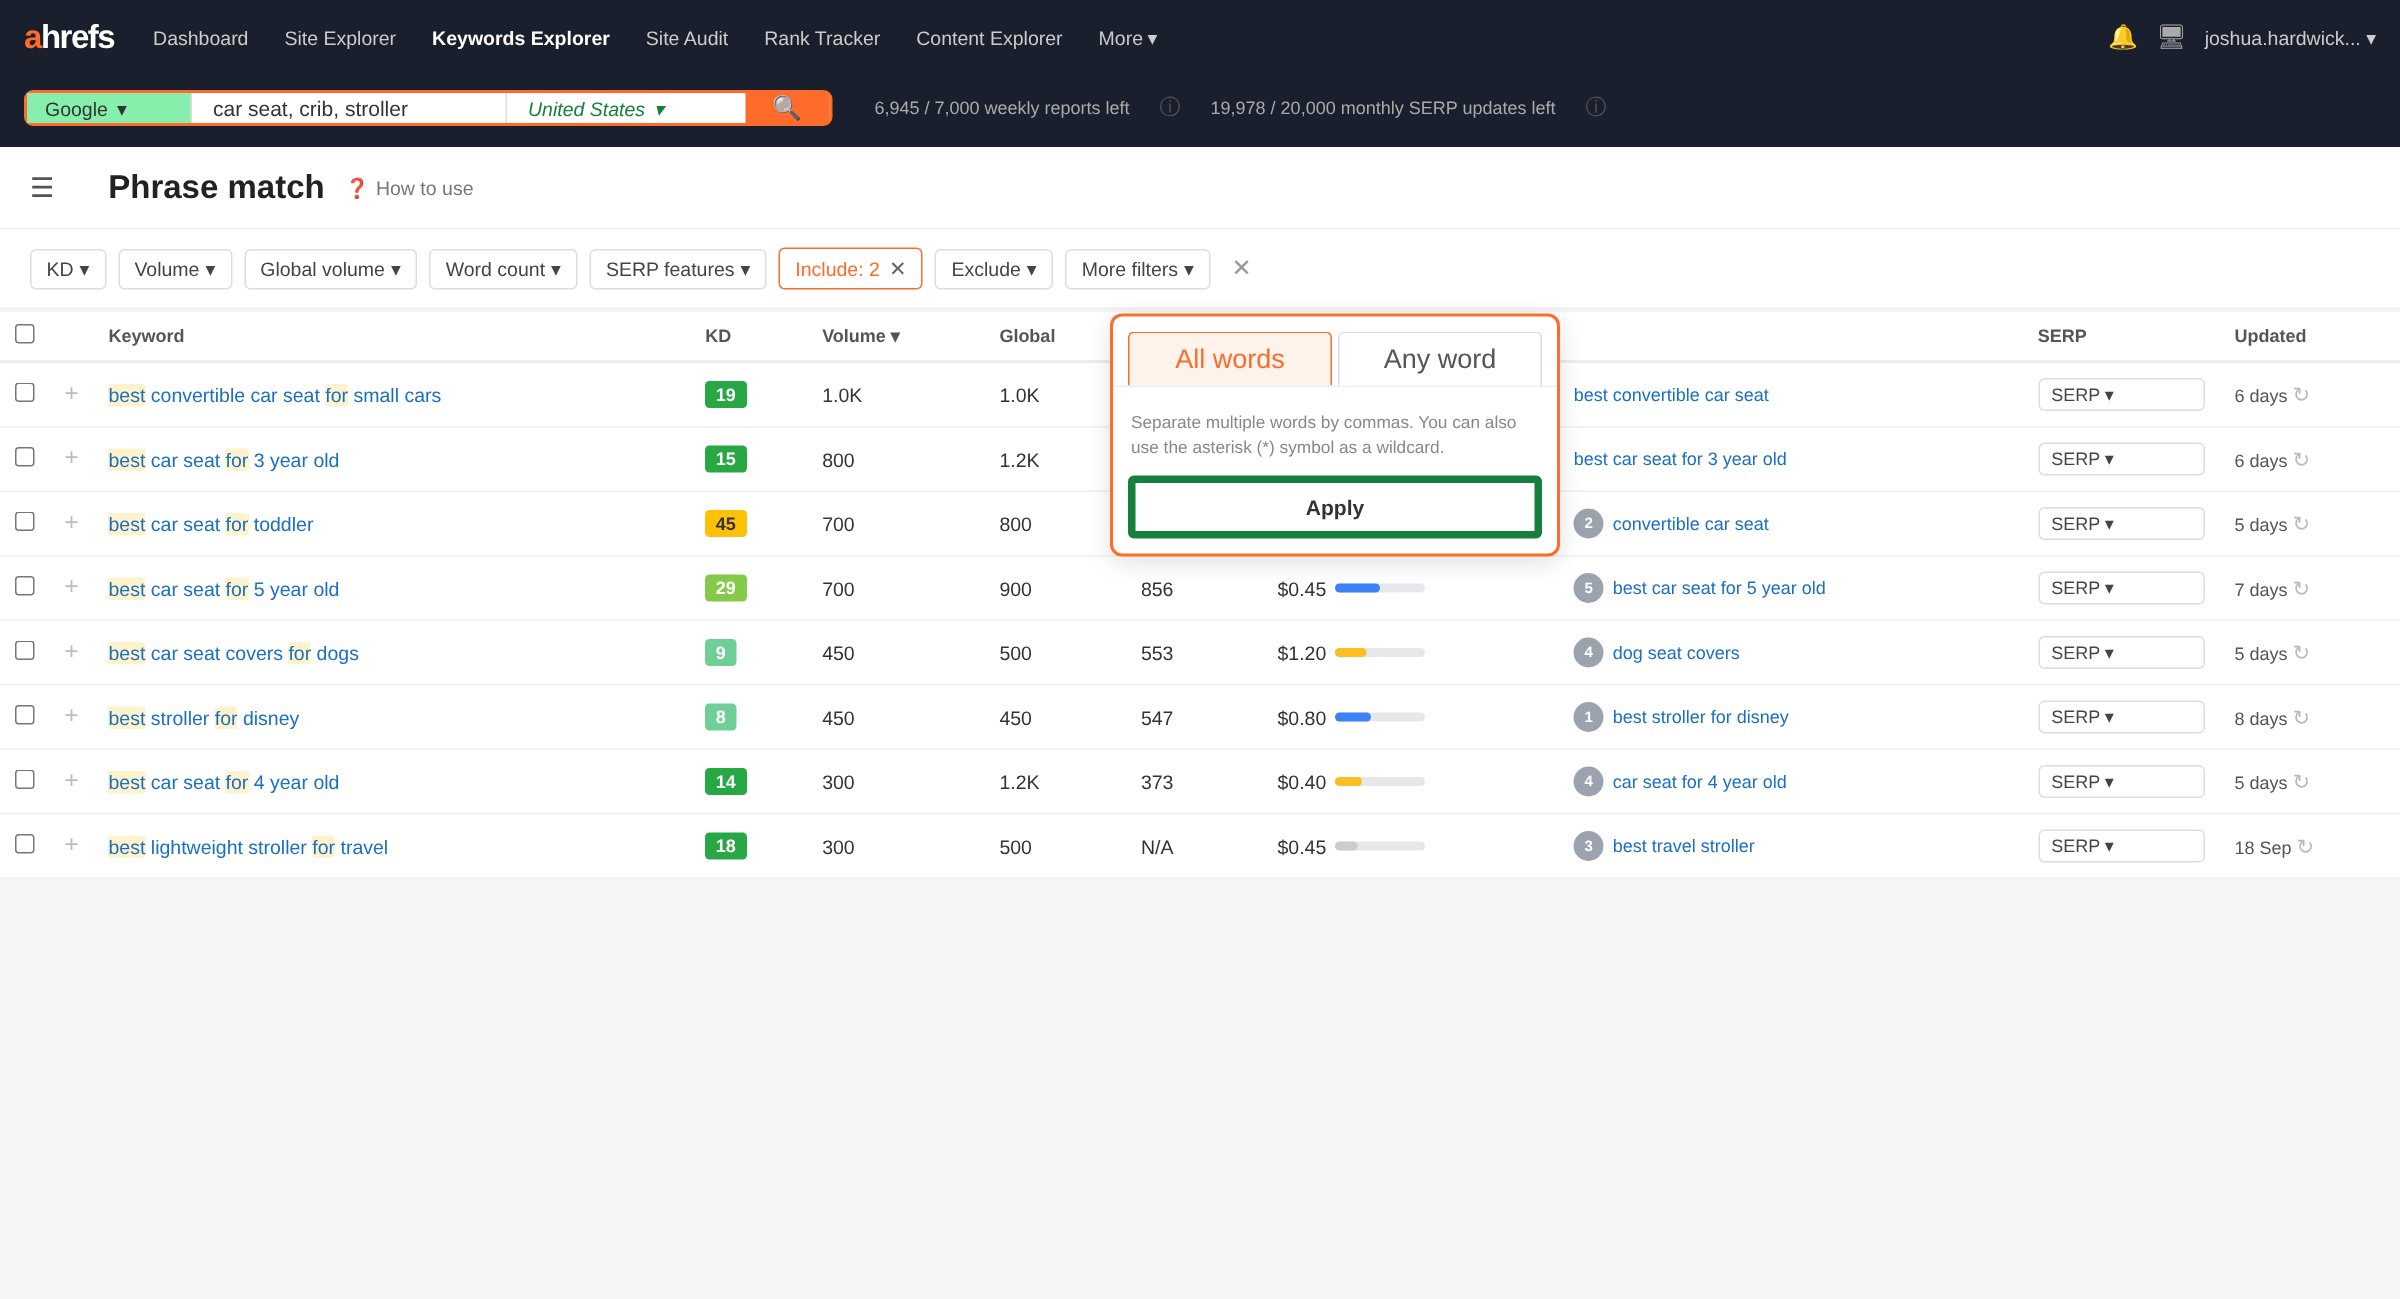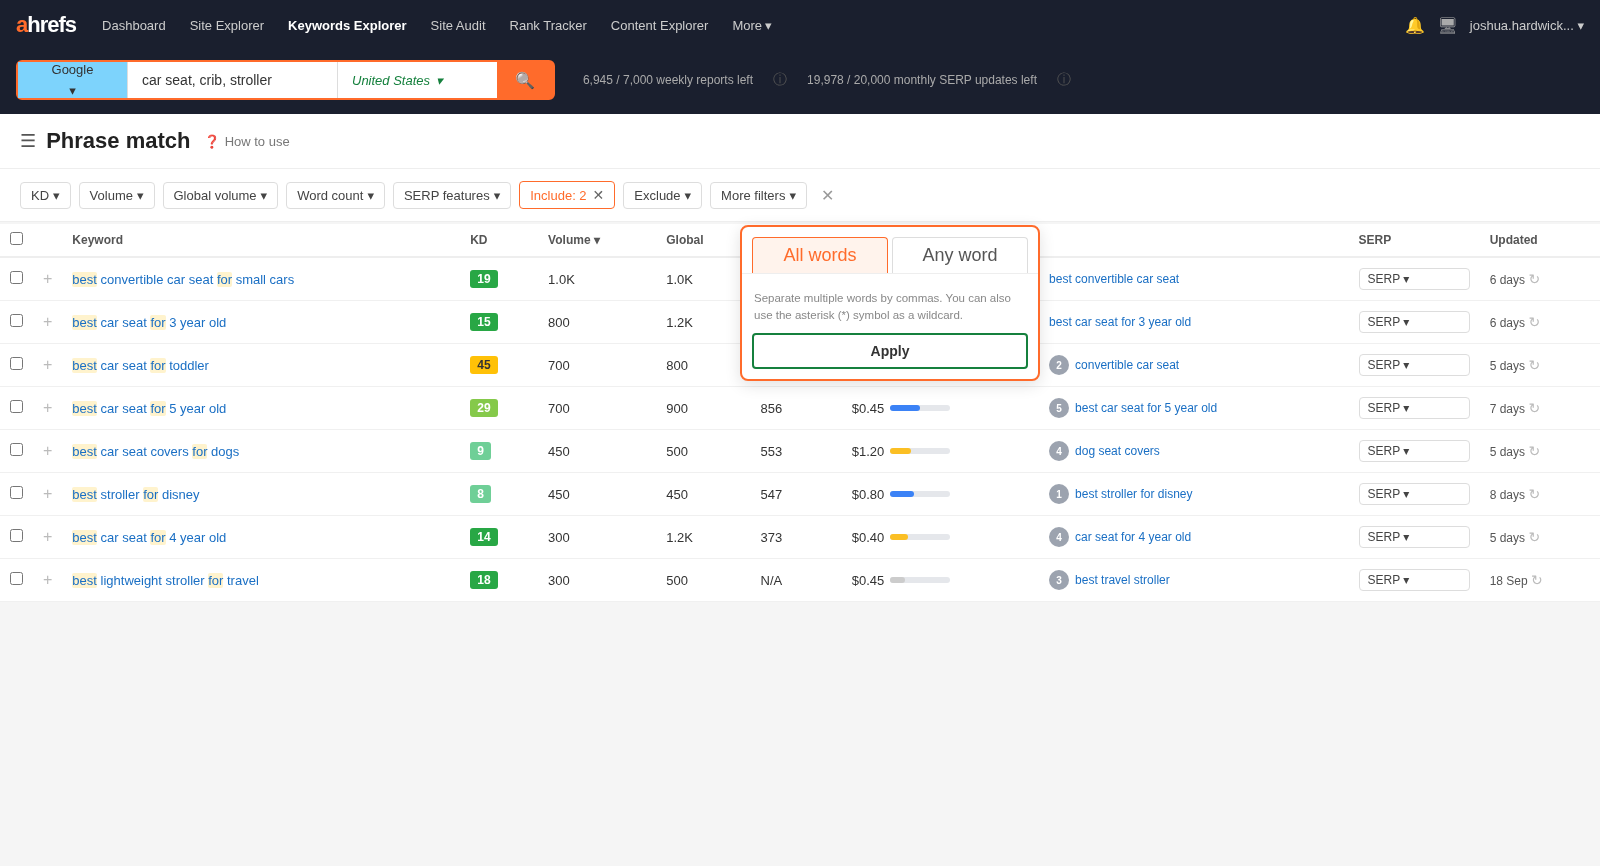--- a/index.html
+++ b/index.html
@@ -11,51 +11,51 @@
     .nav-logo span { color: white; }
     .nav-item { color: #ccc; font-size: 13px; padding: 6px 10px; cursor: pointer; white-space: nowrap; }
     .nav-item.active { color: white; font-weight: 600; }
     .nav-right { margin-left: auto; display: flex; align-items: center; gap: 12px; }
     .nav-icon { color: #aaa; font-size: 16px; cursor: pointer; }
     .nav-user { color: #ccc; font-size: 13px; cursor: pointer; }
 
     
     .search-bar-wrap { background: #1a1f2e; padding: 10px 16px 14px; }
     .search-bar { display: flex; border: 2px solid #ff6b2b; border-radius: 6px; overflow: visible; background: white; }
-    .search-engine-select { display: flex; align-items: center; gap: 6px; padding: 0 12px; border-right: 1px solid #ddd; cursor: pointer; min-width: 110px; background: #7dd3fc; flex-direction: column; }
+    .search-engine-select { display: flex; align-items: center; gap: 6px; padding: 0 12px; border-right: 1px solid #ddd; cursor: pointer; min-width: 110px; background: #86efac; }
     .search-engine-select span { font-size: 13px; color: #333; }
     .search-input { flex: 1; border: none; outline: none; padding: 0 14px; font-size: 14px; color: #333; }
     .country-select { display: flex; align-items: center; gap: 6px; padding: 0 14px; border-left: 1px solid #ddd; cursor: pointer; background: white; min-width: 160px; }
     .country-select span { font-size: 13px; color: #15803d; font-style: italic; }
     .search-btn { background: #ff6b2b; border: none; color: white; padding: 0 18px; cursor: pointer; font-size: 16px; display: flex; align-items: center; justify-content: center; }
     .search-info { display: flex; align-items: center; gap: 20px; margin-left: 16px; }
     .search-info-text { color: #aaa; font-size: 12px; }
 
     
     .page-header { background: white; padding: 14px 20px; display: flex; align-items: center; gap: 10px; border-bottom: 1px solid #eee; }
     .hamburger { font-size: 18px; color: #555; cursor: pointer; }
-    .page-title { font-size: 22px; font-weight: 700; color: #222; }
+    .page-title { font-size: 22px; font-weight: 700; color: #222; margin-left: 26px; }
     .how-to-use { display: flex; align-items: center; gap: 4px; color: #777; font-size: 13px; cursor: pointer; margin-left: 4px; }
 
     
     .filters-bar { background: white; padding: 12px 20px; display: flex; align-items: center; gap: 8px; border-bottom: 1px solid #eee; position: relative; }
     .filter-btn { display: flex; align-items: center; gap: 4px; border: 1px solid #ddd; border-radius: 4px; padding: 5px 10px; font-size: 13px; cursor: pointer; background: white; color: #444; white-space: nowrap; }
     .filter-btn-active { border-color: #ff6b2b; color: #ff6b2b; background: white; }
     .close-filter { color: #666; font-size: 14px; cursor: pointer; margin-left: 2px; }
     .x-btn { color: #999; font-size: 16px; cursor: pointer; padding: 2px 6px; }
 
     
     .include-dropdown { position: absolute; top: 56px; left: 740px; width: 300px; background: white; border: 2px solid #ff6b2b; border-radius: 8px; z-index: 100; box-shadow: 0 4px 16px rgba(0,0,0,0.12); }
     .include-tabs { display: flex; border-bottom: 1px solid #eee; padding: 10px 10px 0; gap: 4px; }
     .include-tab { flex: 1; padding: 7px 10px; text-align: center; border-radius: 4px 4px 0 0; font-size: 18px; cursor: pointer; border: 1px solid #ddd; border-bottom: none; background: white; color: #555; }
     .include-tab.active { background: #fff3ec; border-color: #ff6b2b; color: #ff6b2b; font-weight: 500; }
     .include-body { padding: 10px; }
     .include-input { width: 100%; border: 1px solid #ddd; border-radius: 4px; padding: 7px 10px; font-size: 13px; color: #333; outline: none; }
     .include-hint { font-size: 11.5px; color: #888; margin-top: 6px; line-height: 1.5; padding: 0 2px; }
-    .include-apply { width: 100%; background: white; border: 2px solid #15803d; border-radius: 4px; padding: 8px; font-size: 14px; font-weight: 600; cursor: pointer; color: #333; margin-top: 8px; text-align: center; }
+    .include-apply { width: 100%; background: white; border: 5px solid #15803d; border-radius: 4px; padding: 8px; font-size: 14px; font-weight: 600; cursor: pointer; color: #333; margin-top: 8px; text-align: center; }
 
     
     .table-area { background: white; margin-top: 2px; }
     .table-summary { padding: 12px 20px; display: flex; align-items: center; justify-content: space-between; border-bottom: 1px solid #eee; }
     .keyword-count { font-size: 13px; font-weight: 600; color: #333; }
     .export-btn { display: flex; align-items: center; gap: 6px; border: 1px solid #ddd; border-radius: 4px; padding: 5px 12px; font-size: 13px; cursor: pointer; background: white; color: #444; }
 
     
     .table-wrap { overflow-x: auto; }
     table { width: 100%; border-collapse: collapse; }

